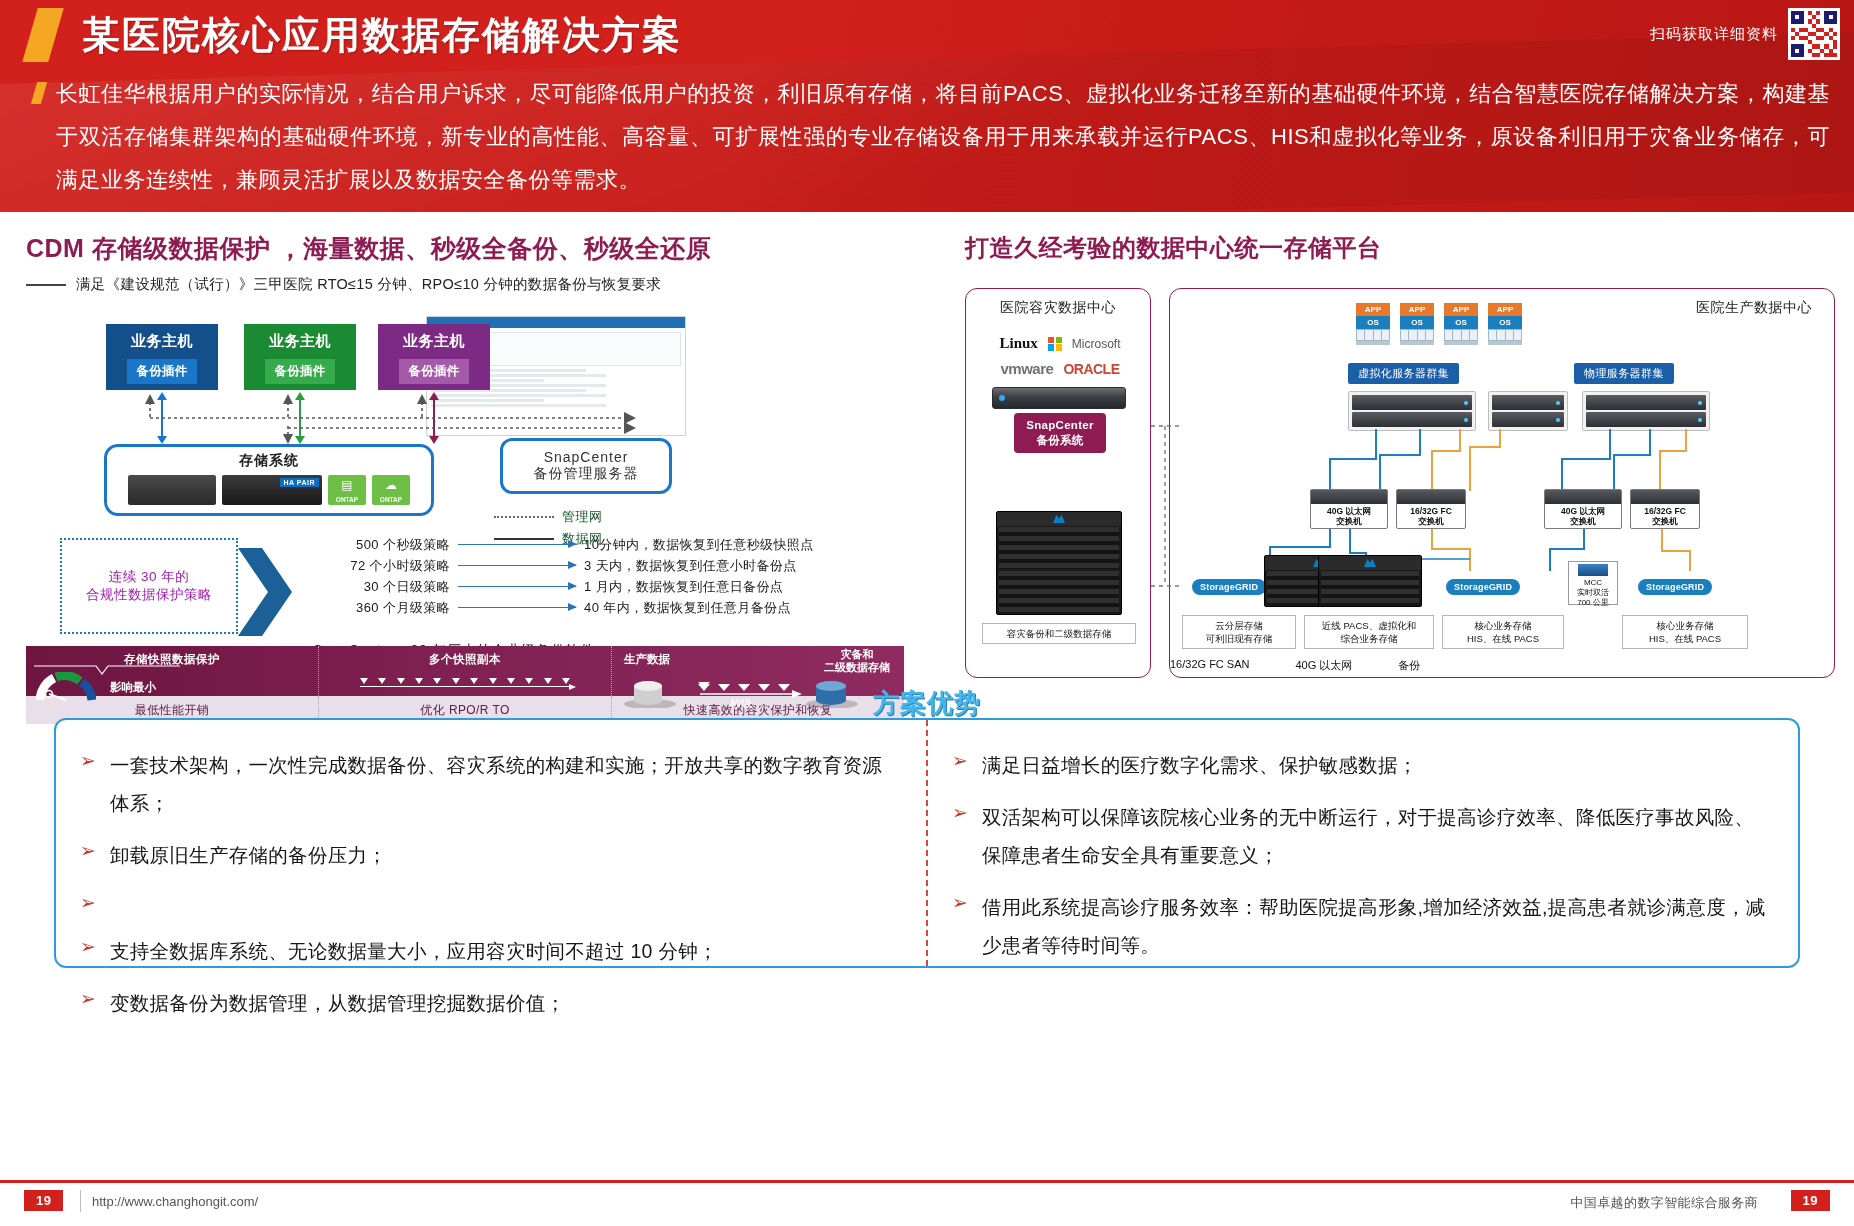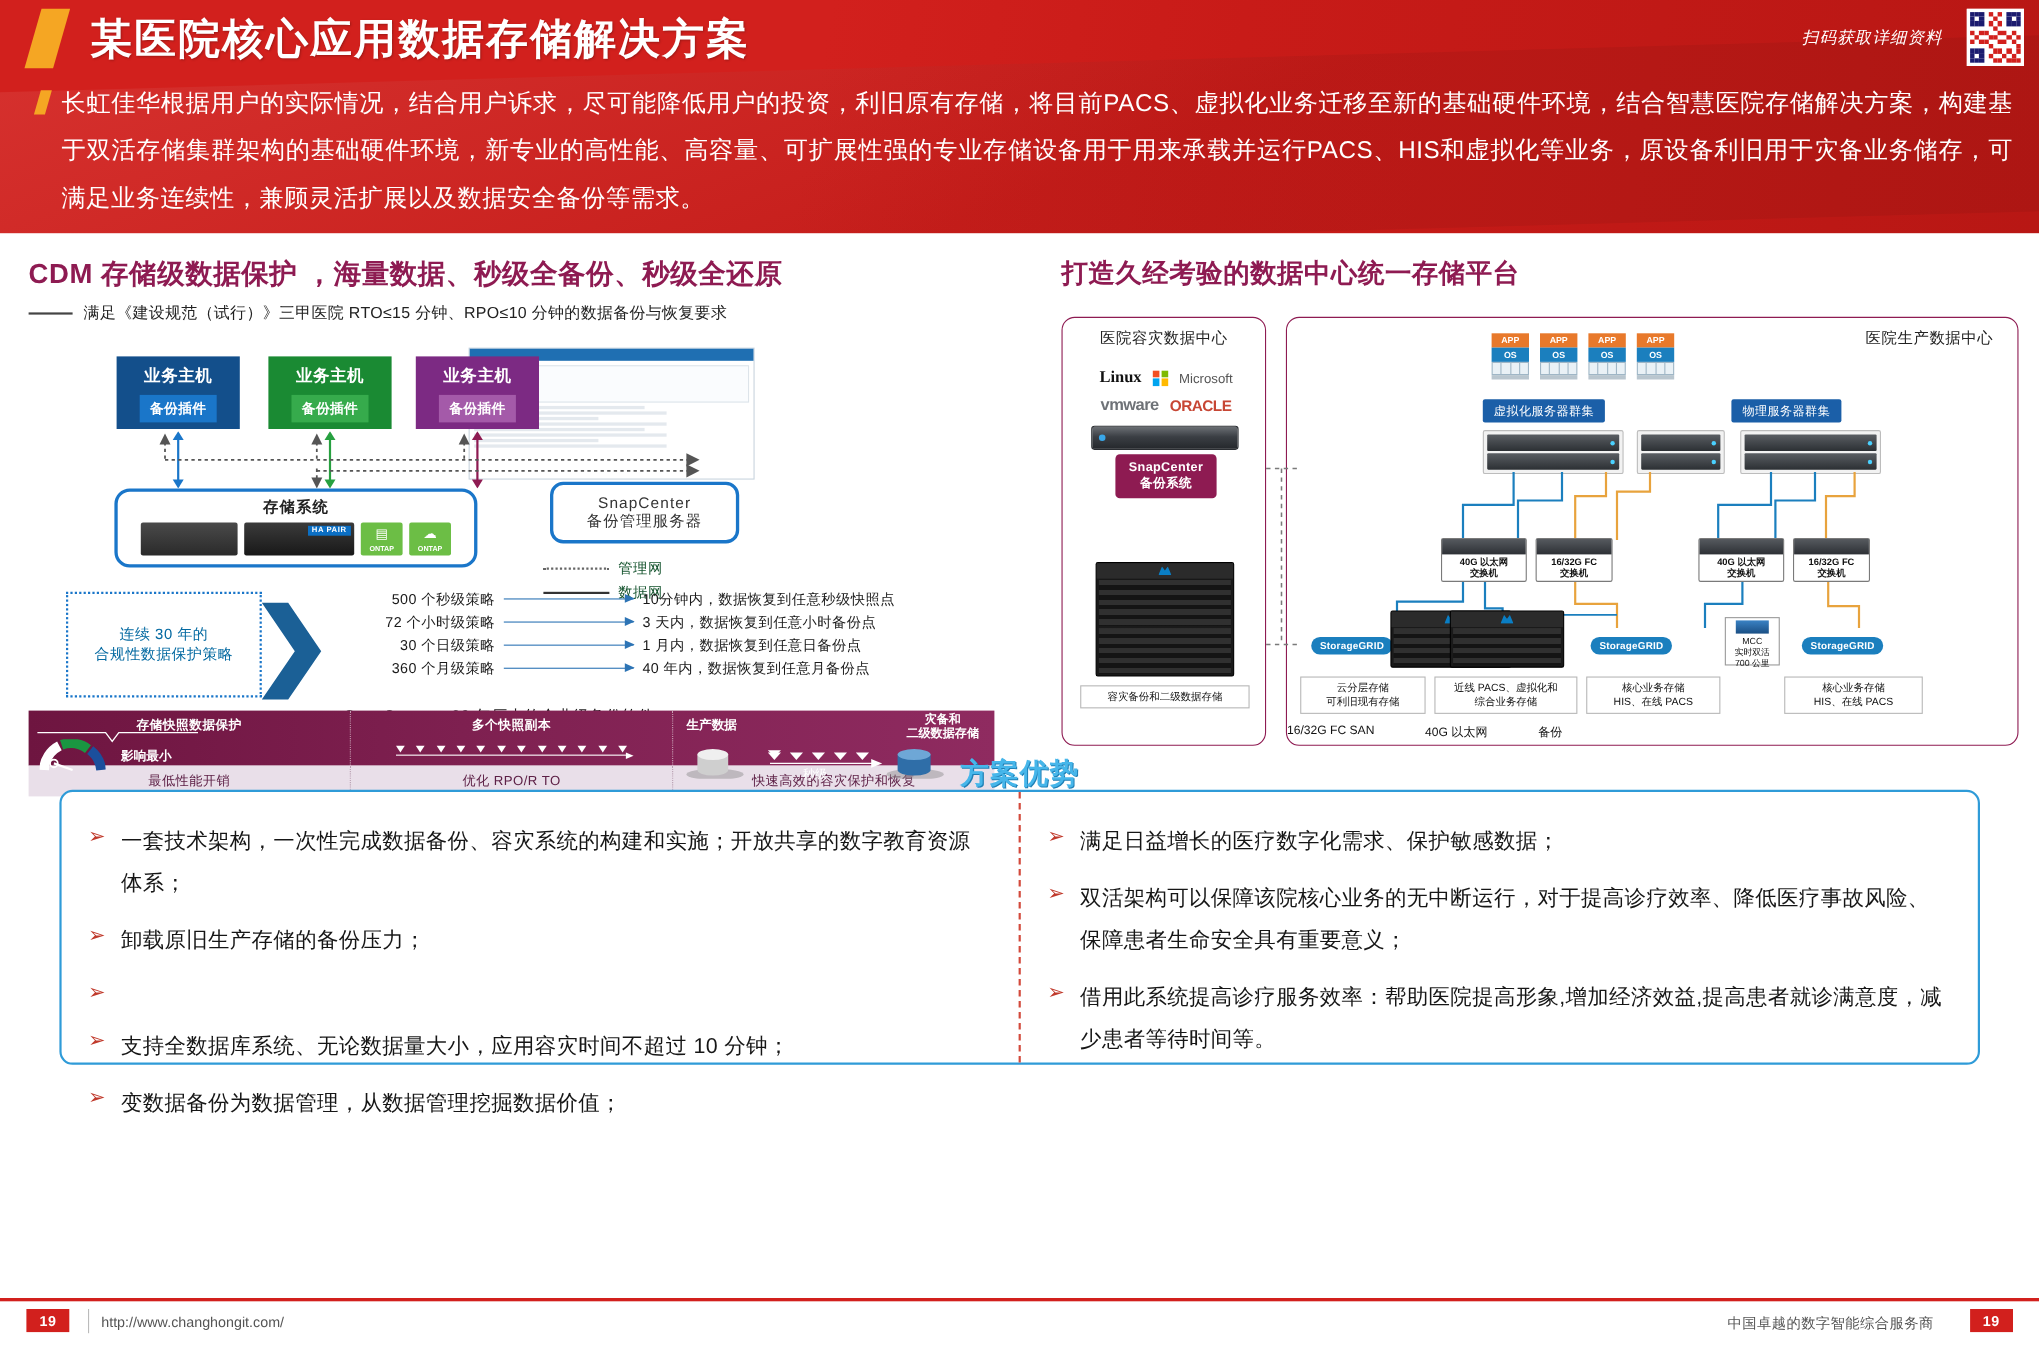--- a/index.html
+++ b/index.html
@@ -24,21 +24,21 @@
   }
   .title-row { position: absolute; left: 30px; top: 8px; display: flex; align-items: center; }
   .slash {
     width: 26px; height: 54px; background: #f5a623;
     transform: skewX(-16deg); margin-right: 26px;
   }
   .page-title {
     color: #ffffff; font-size: 38px; font-weight: bold; letter-spacing: 2px;
     text-shadow: 1px 1px 2px rgba(0,0,0,.25);
   }
-  .qr-area { position: absolute; right: 14px; top: 8px; display: flex; align-items: center; gap: 22px; font-style: italic; }
+  .qr-area { position: absolute; right: 14px; top: 8px; display: flex; align-items: center; gap: 10px; }
   .qr-label { color: #fff; font-size: 15px; letter-spacing: 1px; }
   .qr-box {
     width: 52px; height: 52px; background: #fff; padding: 2px;
     border: 1px solid #fff;
   }
   .qr-grid { width: 100%; height: 100%; display: grid; grid-template-columns: repeat(11, 1fr); grid-template-rows: repeat(11,1fr); }
   .qr-grid i { background: transparent; }
   .qr-grid i.d { background: #d2201d; }
   .qr-grid i.k { background: #1b1b6f; }
 
@@ -127,21 +127,21 @@
   .legend .lg-solid { width: 60px; border-top: 2px solid #333; }
   .legend .lg-txt { font-size: 13px; color: #14532d; letter-spacing: .5px; }
 
   .policy-block { position: absolute; left: 8px; top: 218px; width: 880px; }
   .policy-flex { display: flex; align-items: flex-start; }
   .policy-cta {
     position: relative; width: 178px; height: 96px;
     border: 2px dotted #1a76c9; display: flex; flex-direction: column;
     align-items: center; justify-content: center; margin-left: 26px; margin-top: 4px;
   }
-  .policy-cta .pc-l { font-size: 13.5px; color: #0369a1; letter-spacing: .5px; }
+  .policy-cta .pc-l { font-size: 13.5px; color: #a21caf; letter-spacing: .5px; }
   .arrow-chevron {
     position: absolute; left: 176px; top: 4px; width: 56px; height: 96px;
   }
   .policy-rows { margin-left: 64px; }
   .p-row { display: flex; align-items: center; height: 21px; }
   .p-left { width: 148px; text-align: right; font-size: 13px; color: #1a1a1a; letter-spacing: .4px; }
   .p-arrow { width: 118px; position: relative; margin: 0 8px; }
   .p-arrow .ln { border-top: 1.6px solid #2d74b5; width: 100%; }
   .p-arrow .hd {
     position: absolute; right: -1px; top: -4px; width: 0; height: 0;

